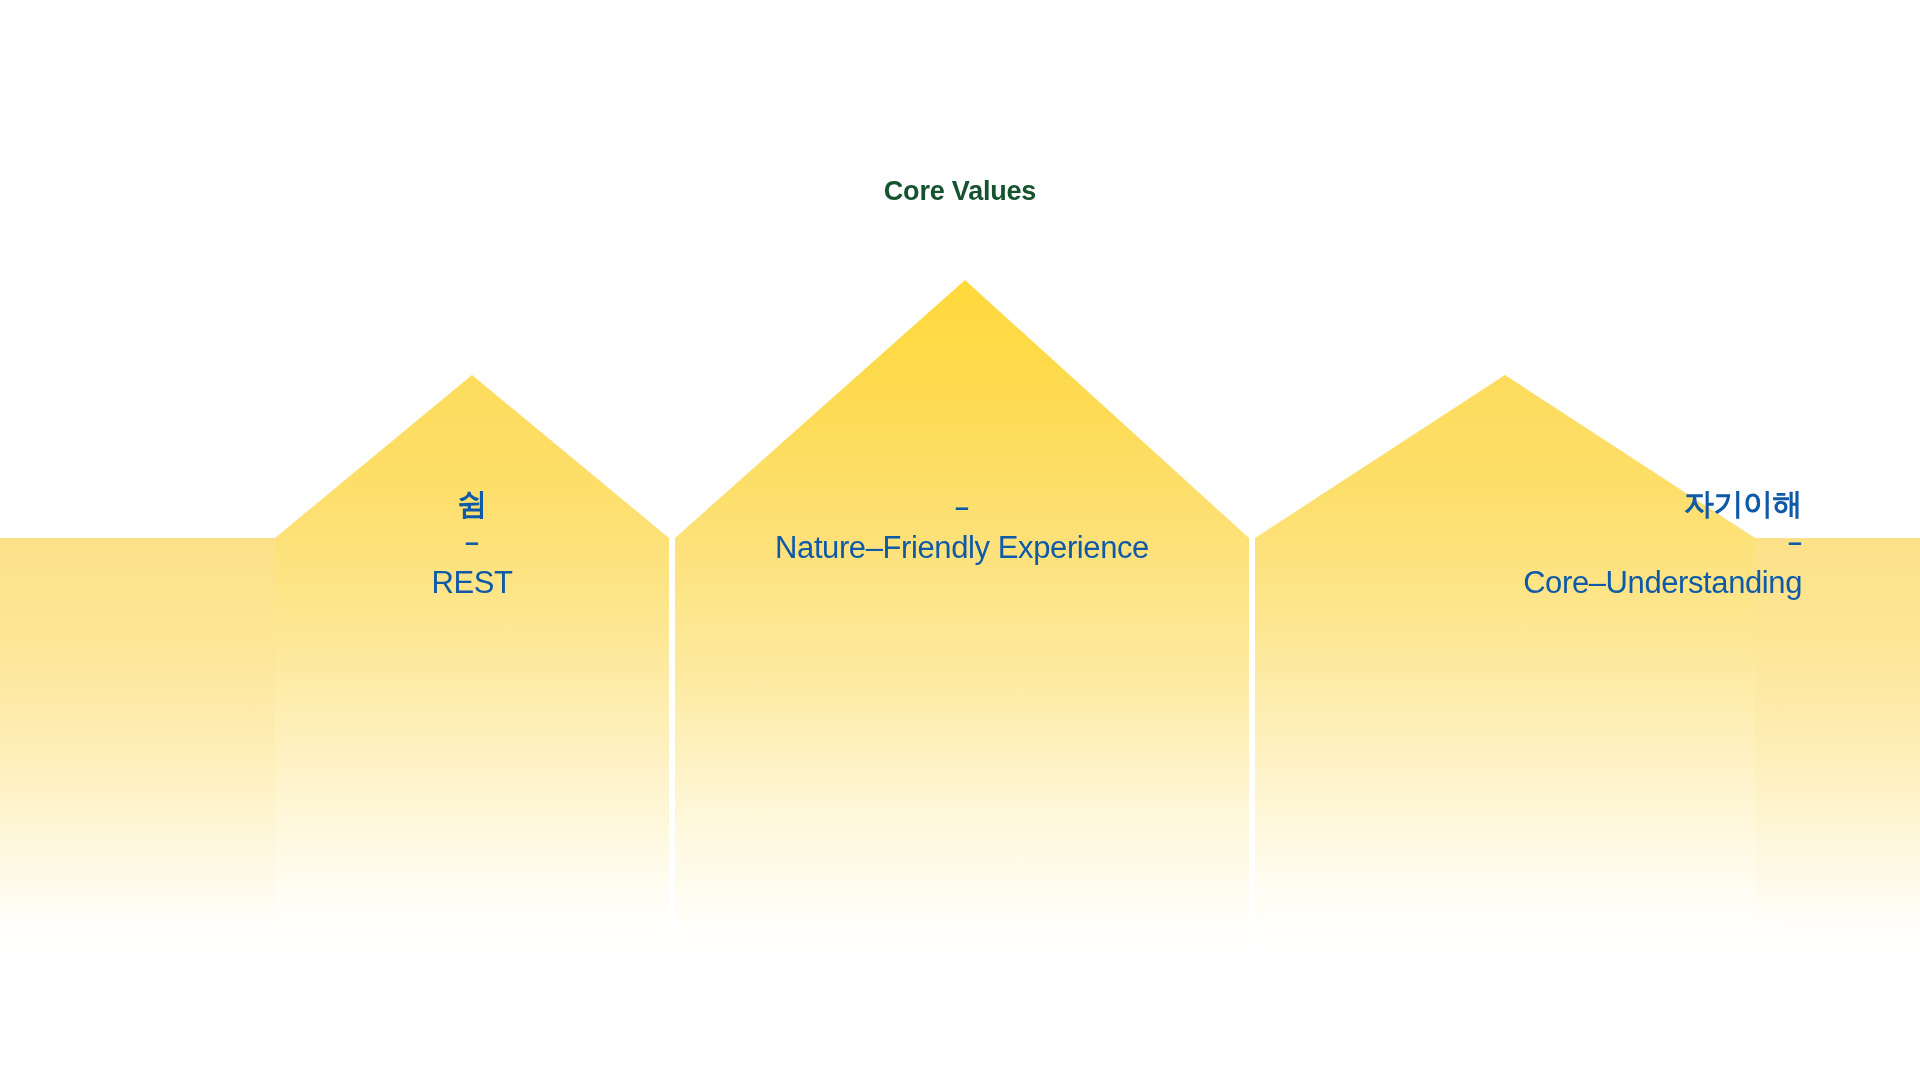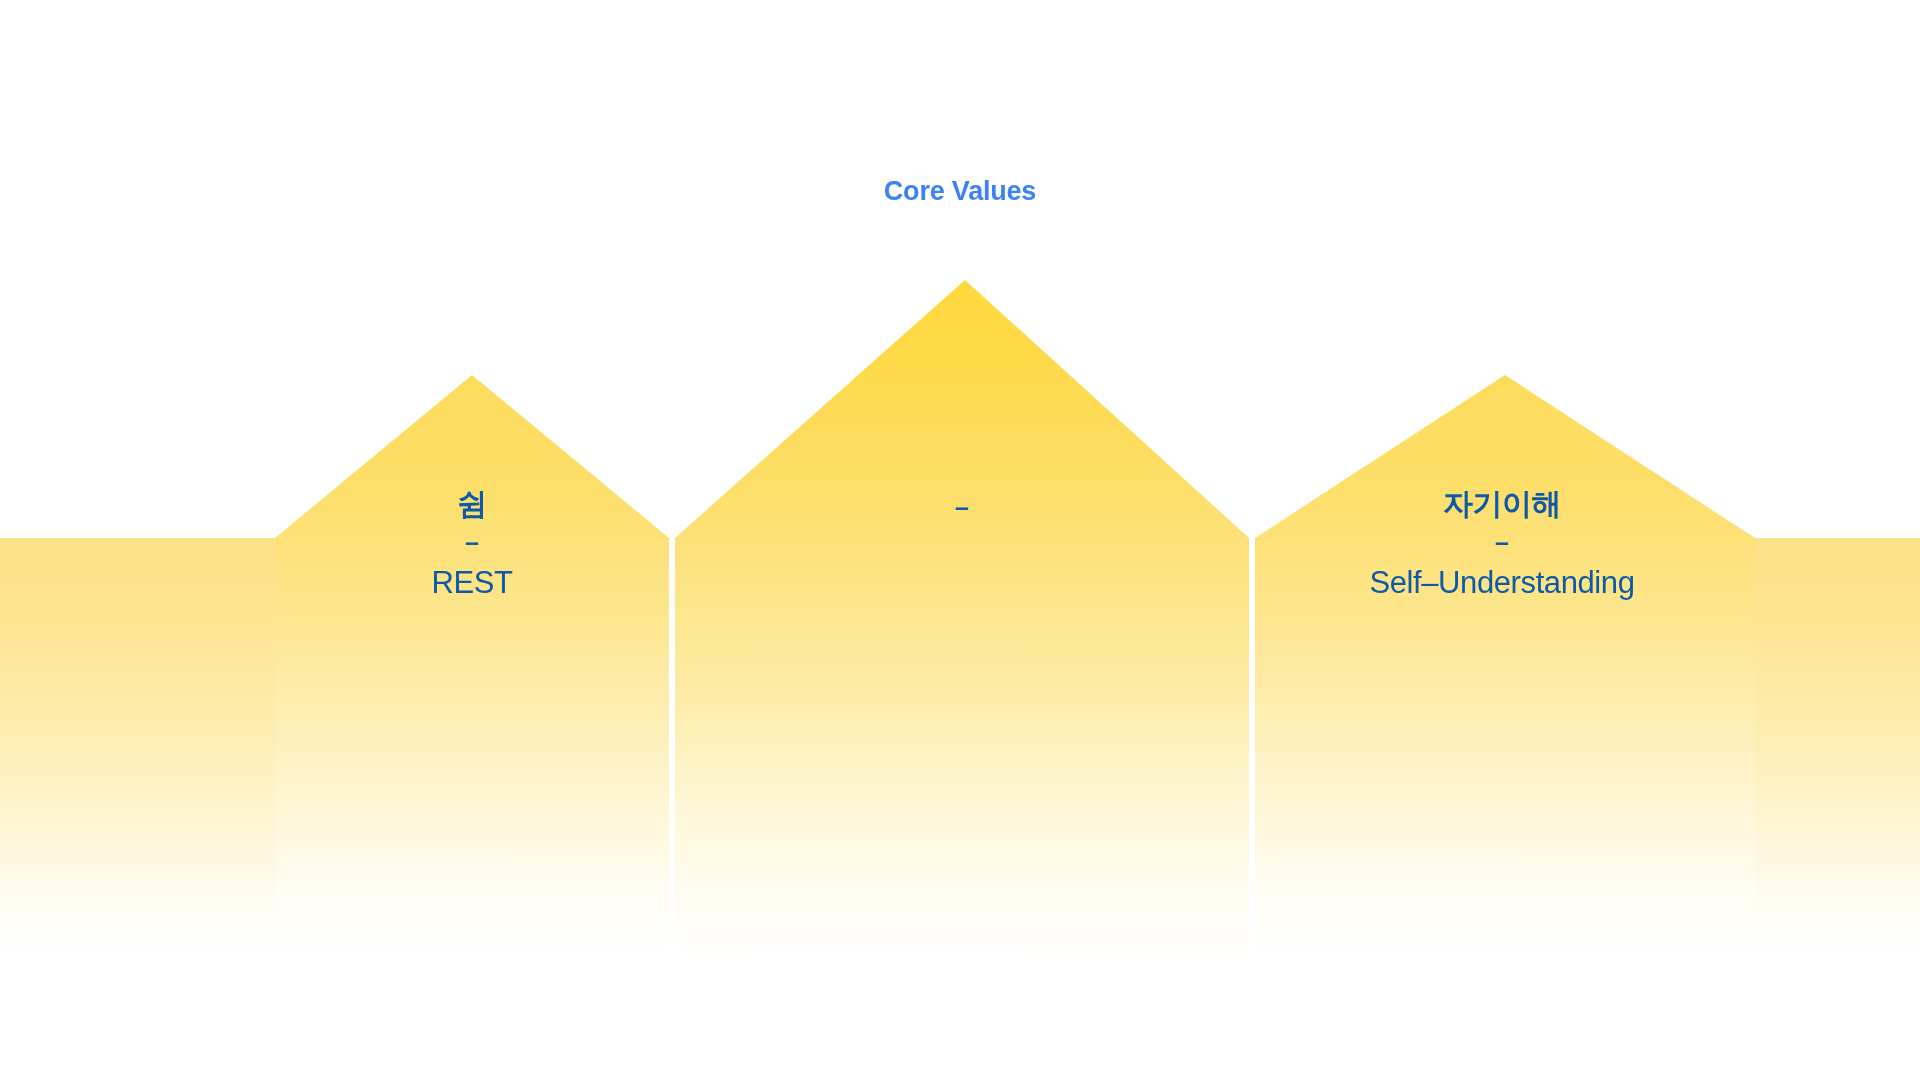--- a/index.html
+++ b/index.html
@@ -23,21 +23,21 @@
   
   #core-values-title {
     position: absolute;
     left: 0;
     top: 178px;
     width: 1920px;
     text-align: center;
     font-size: 27px;
     font-weight: 700;
     letter-spacing: -0.2px;
-    color: #3b82f6;
+    color: #14532d;
     line-height: 1;
     user-select: none;
   }
 
   
   #pillars-graphic {
     position: absolute;
     left: 0;
     top: 0;
     width: 1920px;
@@ -67,21 +67,21 @@
   .pillar-label .en {
     font-size: 31px;
     font-weight: 400;
     line-height: 1.2;
     letter-spacing: -0.4px;
     white-space: nowrap;
   }
 
   #label-rest      { left:  172px; top: 486px; width: 600px; }
   #label-nature    { left:  662px; top: 486px; width: 600px; }
-  #label-self      { left: 1202px; top: 486px; width: 600px; }
+  #label-self      { left: 1202px; top: 486px; width: 600px; text-align: right; }
 </style>
 </head>
 <body>
 
 <div id="stage">
 
   <div id="core-values-title">Core Values</div>
 
   <svg id="pillars-graphic" viewBox="0 0 1920 1080" width="1920" height="1080" preserveAspectRatio="none">
     <defs>
@@ -127,21 +127,22 @@
   </svg>
 
   <div class="pillar-label" id="label-rest">
     <div class="ko">쉼</div>
     <div class="sep">–</div>
     <div class="en">REST</div>
   </div>
 
   <div class="pillar-label" id="label-nature">
     <div class="sep">–</div>
+    <div class="en">Nature–Friendly Experience</div>
   </div>
 
   <div class="pillar-label" id="label-self">
     <div class="ko">자기이해</div>
     <div class="sep">–</div>
-    <div class="en">Self–Understanding</div>
+    <div class="en">Core–Understanding</div>
   </div>
 
 </div>
 
 </body></html>

